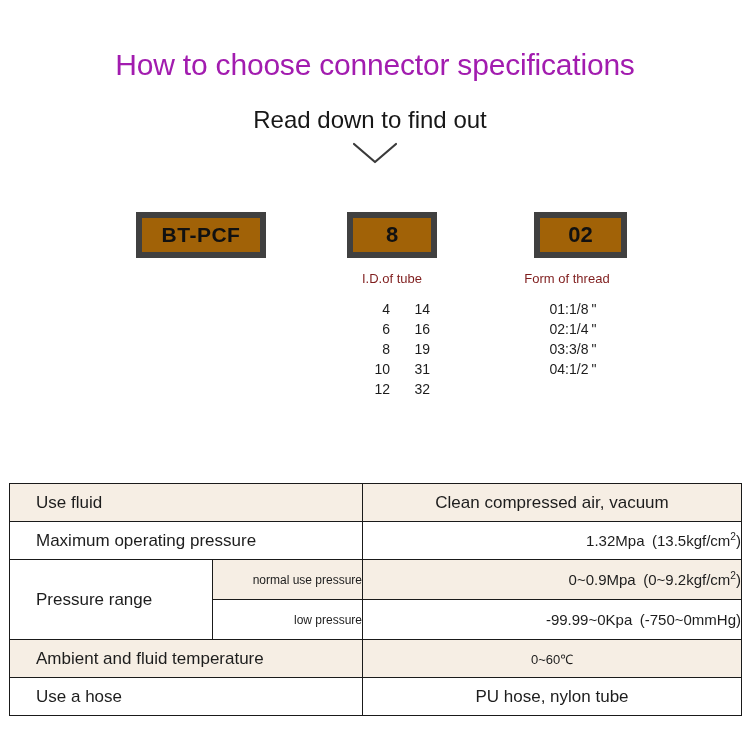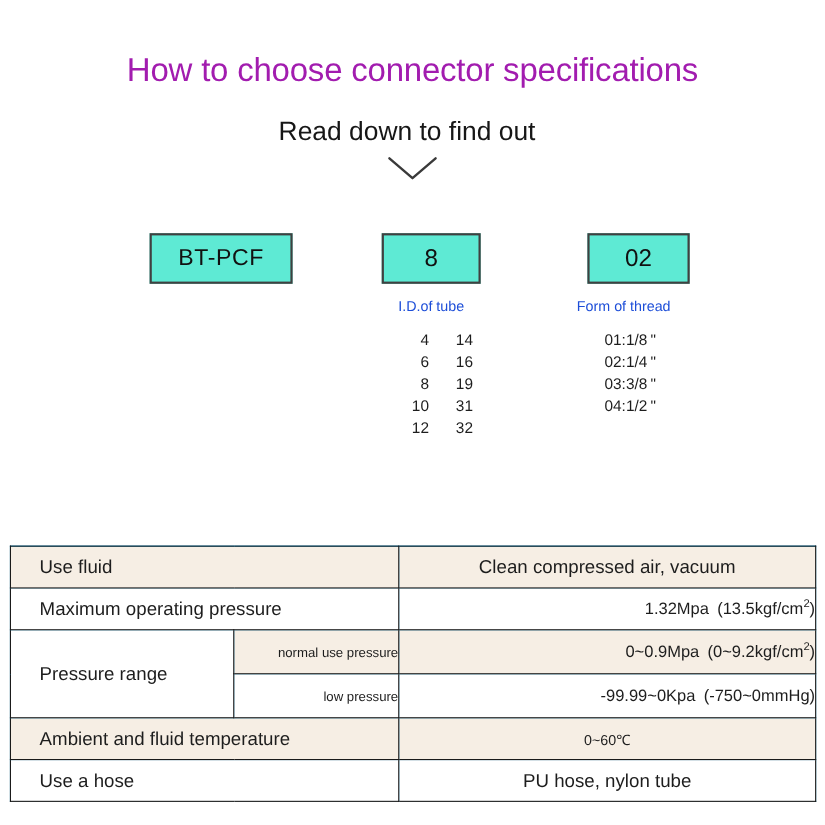--- a/index.html
+++ b/index.html
@@ -42,27 +42,27 @@
   
   #chevron {
     position: absolute;
     left: 352px; top: 140px;
     width: 46px; height: 28px;
   }
 
   
   .code-box {
     position: absolute;
-    border: 2px solid #404040;
+    border: 6px solid #404040;
     box-sizing: border-box;
-    background: #5eead4;
+    background: #a16207;
     display: flex;
     align-items: center;
     justify-content: center;
-    font-weight: normal;
+    font-weight: bold;
     color: #111111;
   }
   #box-series {
     left: 136px; top: 212px;
     width: 130px; height: 46px;
     font-size: 21px;
     letter-spacing: 0.5px;
   }
   #box-tube {
     left: 347px; top: 212px;
@@ -71,21 +71,21 @@
   }
   #box-thread {
     left: 534px; top: 212px;
     width: 93px; height: 46px;
     font-size: 22px;
   }
 
   .col-label {
     position: absolute;
     font-size: 13px;
-    color: #1d4ed8;
+    color: #7f1d1d;
     text-align: center;
     white-space: nowrap;
   }
   #label-tube  { left: 322px; top: 271px; width: 140px; }
   #label-thread{ left: 497px; top: 271px; width: 140px; }
 
   .opt-list {
     position: absolute;
     font-size: 14px;
     color: #1d1d1d;
@@ -116,22 +116,21 @@
   #list-thread .opt-row { white-space: nowrap; }
   #list-thread .qt { margin-left: 3px; }
 
   
   #spec-table {
     position: absolute;
     left: 9px; top: 483px;
     width: 732px;
     border-collapse: collapse;
     table-layout: fixed;
-    background: #0ea5e9;
-    margin-top: 13px;
+    background: #1d4ed8;
   }
   #spec-table td {
     border: 1px solid #1a1a1a;
     padding: 0;
     color: #1d1d1d;
   }
   .row-beige td { background: #F6EEE4; }
   .row-white td { background: #ffffff; }
 
   .cell-head {

